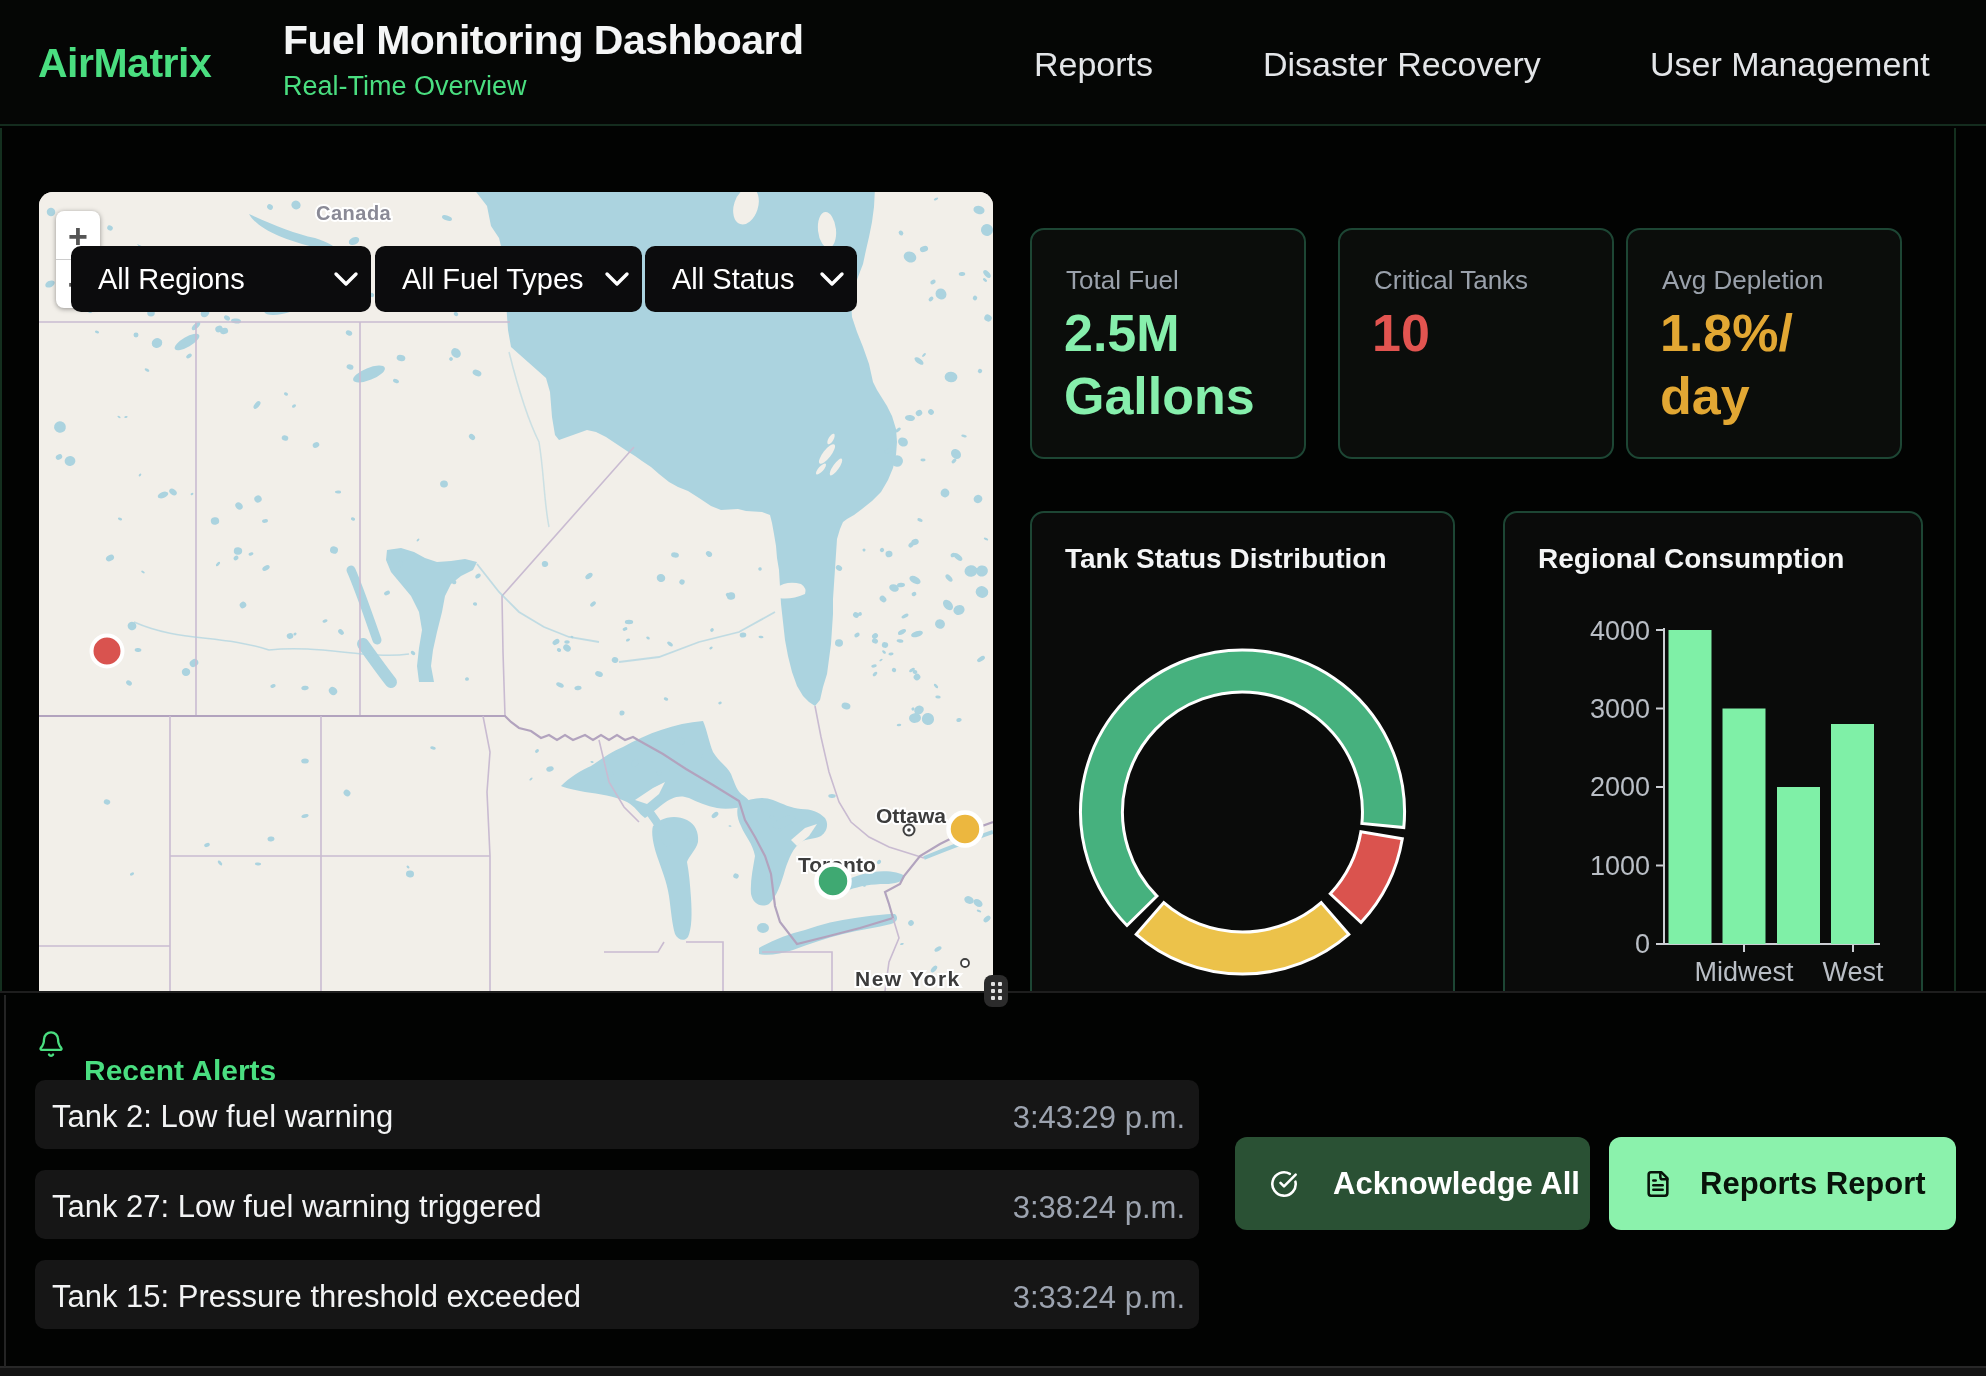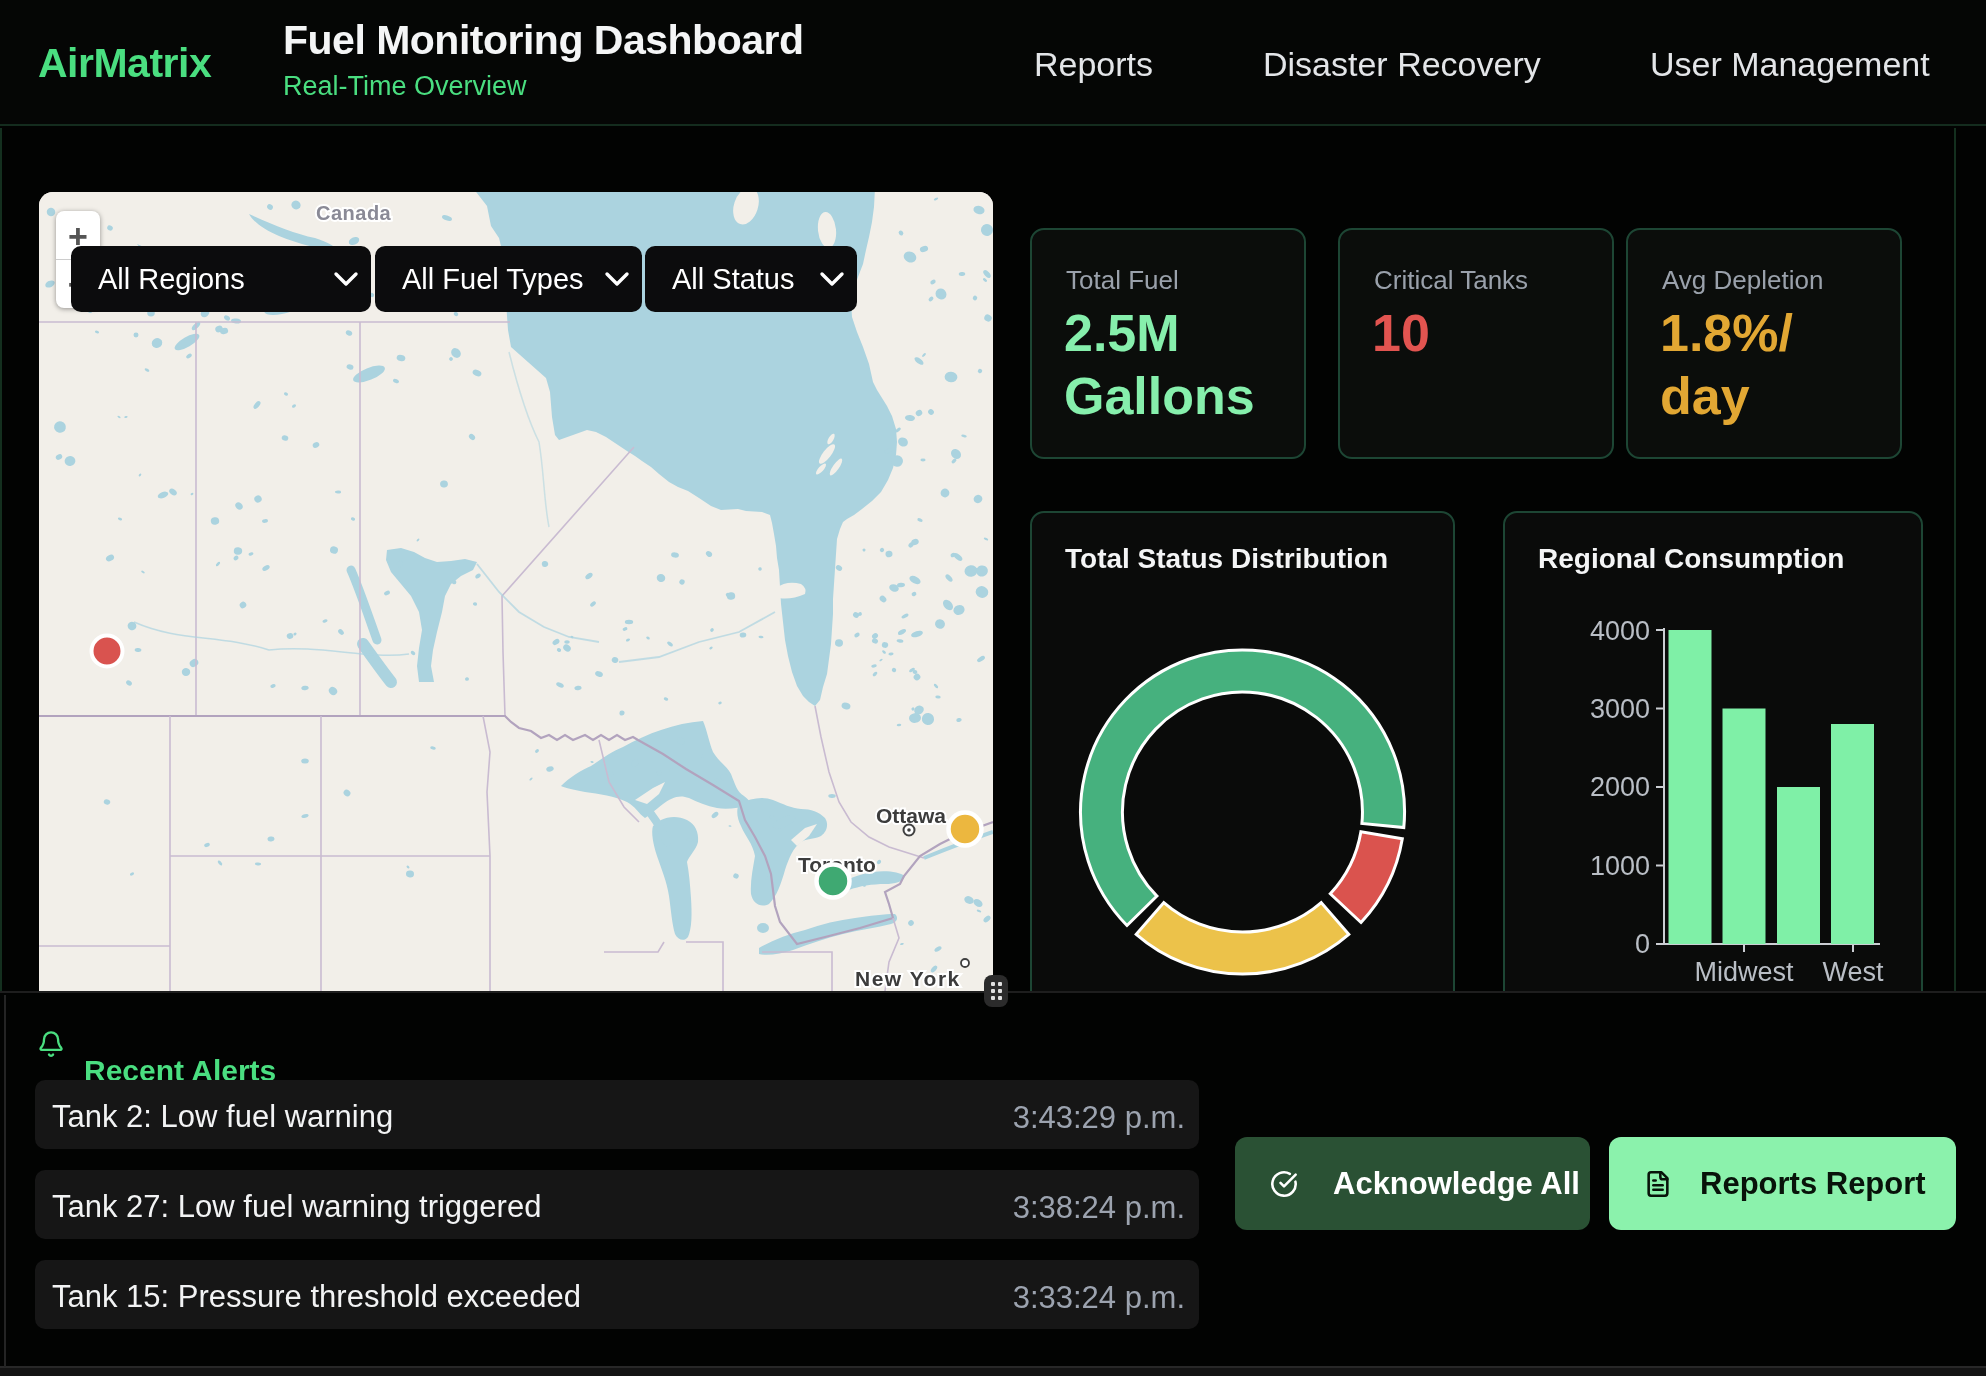--- a/index.html
+++ b/index.html
@@ -416,21 +416,21 @@
   <div class="scard" style="left:1338px;text-decoration:underline;">
     <div class="slabel">Critical Tanks</div>
     <div class="sval" style="color:#e25450;">10</div>
   </div>
   <div class="scard" style="left:1626px;">
     <div class="slabel">Avg Depletion</div>
     <div class="sval" style="color:#e2a733;">1.8%/<br>day</div>
   </div>
 
   <div class="ccard" style="left:1030px; width:425px;">
-    <div class="ctitle">Total Status Distribution</div>
+    <div class="ctitle">Tank Status Distribution</div>
   </div>
   <div class="ccard" style="left:1503px; width:420px;">
     <div class="ctitle">Regional Consumption</div>
   </div>
 
   <svg class="abs" style="left:0; top:0; pointer-events:none; z-index:7;" width="1986" height="1376" viewBox="0 0 1986 1376">
     <clipPath id="paneclip">
         <rect x="0" y="0" width="1986" height="991"></rect>
       </clipPath>
     <g id="donut" clip-path="url(#paneclip)">

